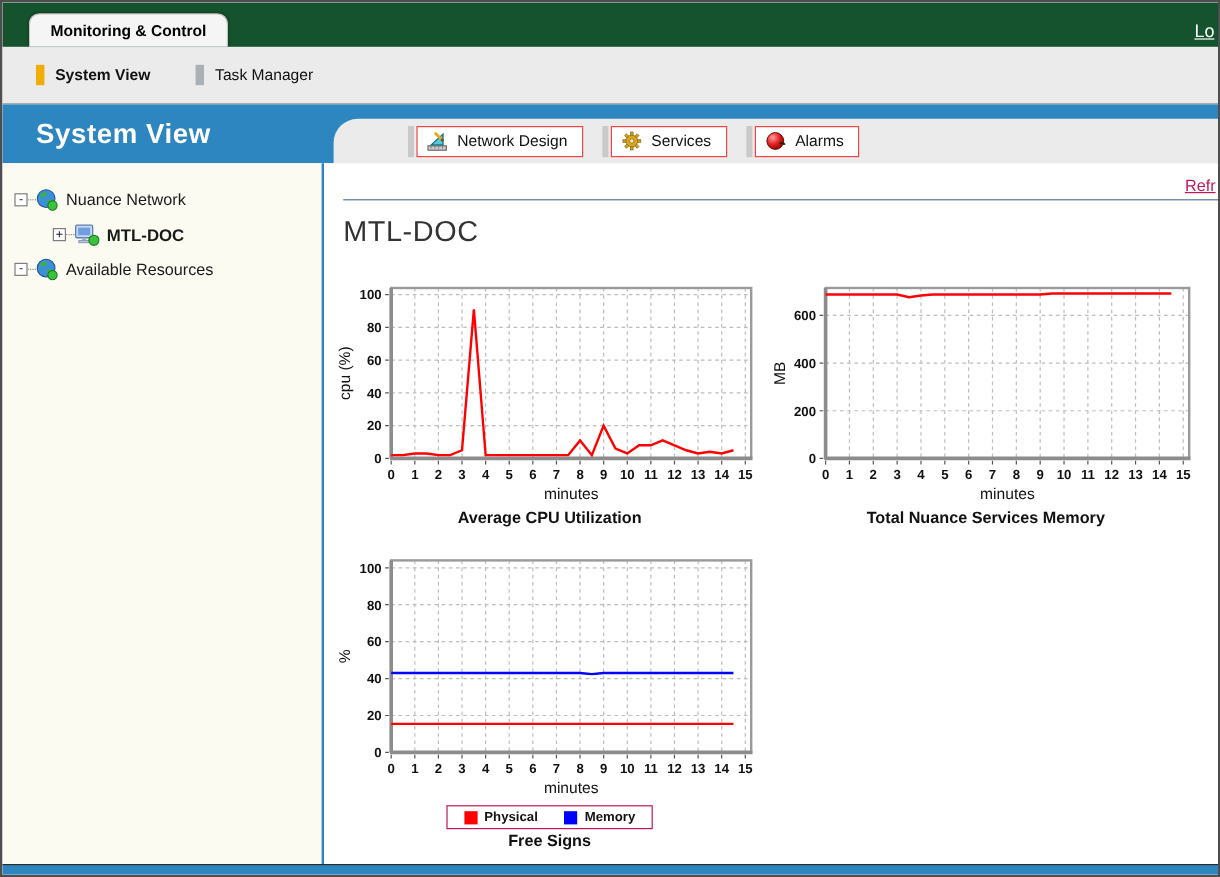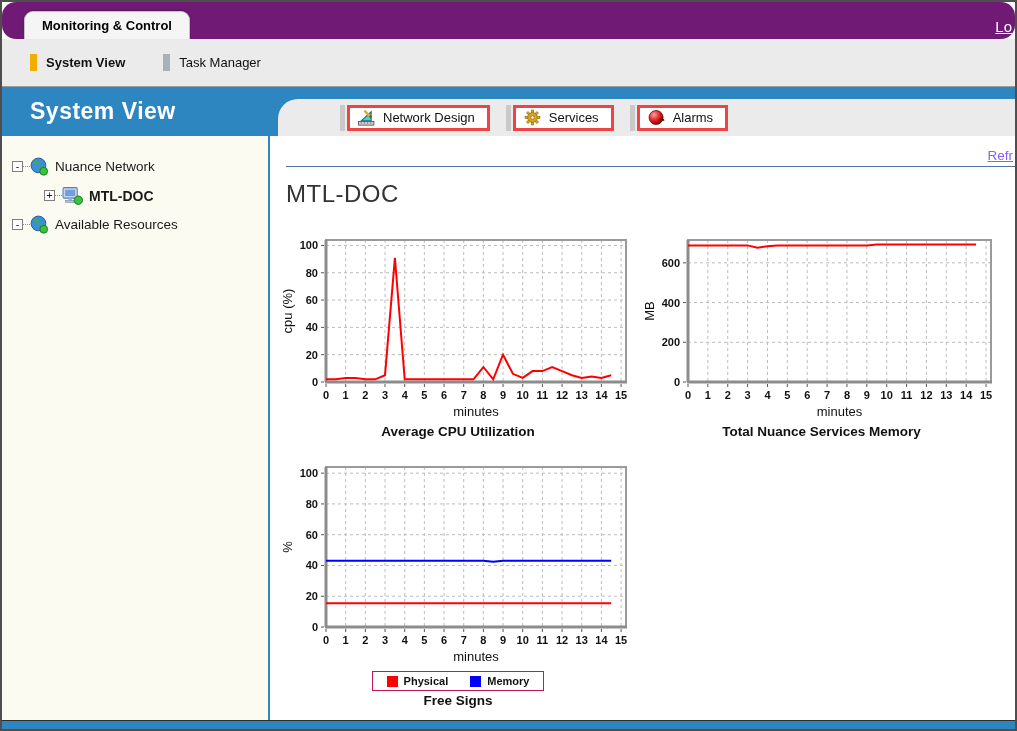--- a/index.html
+++ b/index.html
@@ -5,21 +5,21 @@
   * { box-sizing: border-box; margin: 0; padding: 0; }
   html,body { background:#9a9a9a; }
   body { font-family: "Liberation Sans", sans-serif; }
 
   .window{
     width:1017px; height:731px; border:2px solid #4e4e4e; background:#fff;
     display:flex; flex-direction:column; overflow:hidden; position:relative;
   }
 
   
-  .topbar{ height:37px; background:#701a75; position:relative; flex:none;border-radius:14px; }
+  .topbar{ height:37px; background:#14532d; position:relative; flex:none; }
   .main-tab{
     position:absolute; left:22px; bottom:0; height:28px; padding:0 17px;
     background:#f5f5f5; border:1px solid #c4c4c4; border-bottom:none;
     border-radius:9px 9px 0 0; display:flex; align-items:center;
     font-size:13px; font-weight:bold; color:#000;
     box-shadow:0 -1px 2px rgba(0,0,0,.25);
   }
   .logout{ position:absolute; right:3px; bottom:4px; color:#fff; font-size:15px;
     text-decoration:underline; cursor:pointer; }
 
@@ -34,42 +34,42 @@
   .headerband{ height:49px; background:#2e86c0; display:flex; flex:none; }
   .header-left{ width:268px; flex:none; display:flex; align-items:center; padding-left:28px; }
   .header-title{ color:#fff; font-size:23px; font-weight:bold; letter-spacing:.5px; }
   .header-right{ flex:1; position:relative; }
   .toolstrip{ position:absolute; left:8px; right:0; top:12px; bottom:0;
     background:#ebebeb; border-top-left-radius:20px;
     display:flex; align-items:center; padding-left:62px; gap:16px; }
   .tbtn{ display:flex; align-items:stretch; height:26px; cursor:pointer; }
   .tbar{ width:5px; background:#c9c9c9; margin-right:2px; }
   .tbtn.active .tbar{ width:9px; background:#f2ae00; }
-  .tbox{ background:#fff; border:3px solid #ef4444; display:flex; align-items:center;
+  .tbox{ background:#fff; border:1px solid #ef4444; display:flex; align-items:center;
     gap:8px; padding:0 12px 0 8px; font-size:13px; color:#111; }
   .tbtn.active .tbox{ font-weight:bold; }
   .ticon16{ width:17px; height:17px; flex:none; line-height:0; }
 
   
   .content{ flex:1; display:flex; min-height:0; }
   .sidebar{ width:268px; flex:none; background:#fbfbf2; border-right:2px solid #2e86c0;
     padding-top:16px; }
   .tree-row{ display:flex; align-items:center; padding-left:10px; height:29px; cursor:pointer; }
   .tree-row.lvl1{ padding-left:42px; }
   .expander{ width:11px; height:11px; border:1px solid #7e7e7e; background:#fff;
     display:inline-flex; align-items:center; justify-content:center;
     font-size:10px; line-height:1; color:#222; flex:none; font-family:"DejaVu Sans Mono",monospace; }
   .tdots{ width:7px; border-top:1px dotted #8a8a8a; flex:none; }
   .ticon{ line-height:0; margin-right:6px; flex:none; }
   .tlabel{ font-size:13.5px; color:#1a1a1a; }
   .tlabel.bold{ font-weight:bold; font-size:14px; }
 
   .main{ flex:1; background:#fff; overflow:hidden; }
   .refresh-row{ text-align:right; padding:10px 2px 2px 0; height:28px; }
-  .refresh-row a{ color:#8b5cf6; font-size:13.5px; text-decoration:underline; cursor:pointer; }
+  .refresh-row a{ color:#be185d; font-size:13.5px; text-decoration:underline; cursor:pointer; }
   .rule{ border:none; border-top:1px solid #51759e; margin:2px 0 0 16px; }
   .page-title{ font-size:24px; font-weight:normal; color:#333; margin:13px 0 0 16px;
     letter-spacing:.5px; }
 
   .charts{ margin:24px 0 0 10px; }
   .chart-row{ display:flex; gap:6px; }
   .chart-row + .chart-row{ margin-top:20px; }
   .chart-block{ display:inline-block; }
   .chart-canvas{ line-height:0; }
   .chart-title{ text-align:center; font-size:13.5px; font-weight:bold; color:#111; margin-top:2px; }

